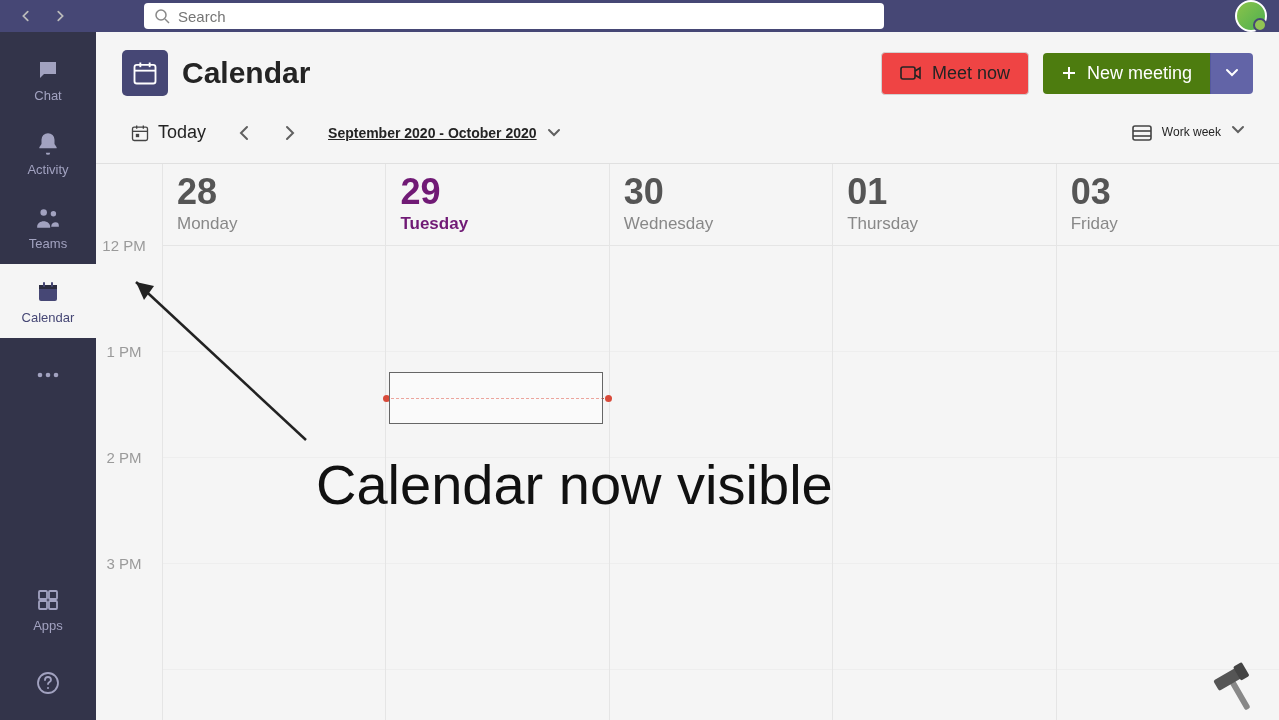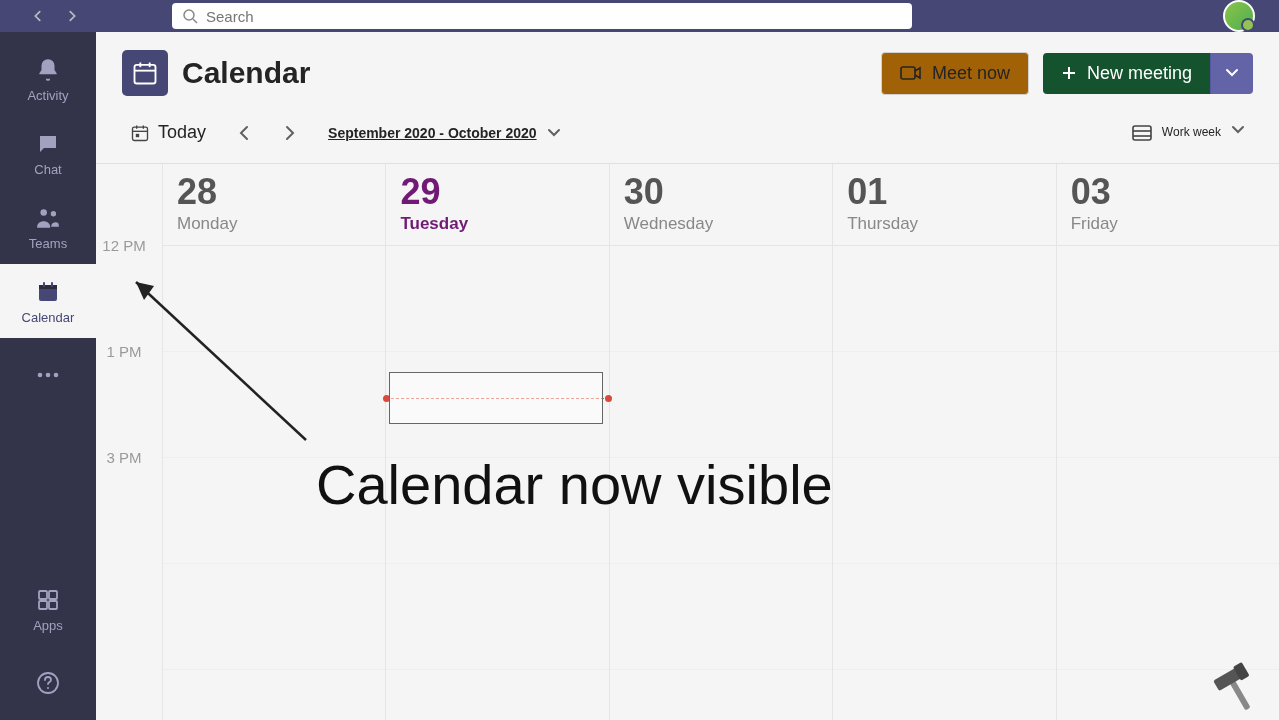--- a/index.html
+++ b/index.html
@@ -1,20 +1,20 @@
 <!DOCTYPE html>
 <html><head>
 <meta charset="utf-8">
 <style>
 * { margin: 0; padding: 0; box-sizing: border-box; font-family: -apple-system, 'Segoe UI', sans-serif; }
 html, body { width: 1279px; height: 720px; overflow: hidden; }
 body { display: flex; flex-direction: column; background: #f5f5f5; }
 
 
-.topbar { height: 32px; background: #464775; display: flex; align-items: center; padding: 0 24px; gap: 16px; }
+.topbar { height: 32px; background: #464775; display: flex; align-items: center; padding: 0 12px; gap: 0; }
 .nav-arrows { display: flex; gap: 6px; }
 .nav-arrow { width: 28px; height: 28px; display: flex; align-items: center; justify-content: center; color: #ccc; cursor: pointer; border-radius: 3px; }
 .search-box { flex: 1; max-width: 740px; height: 26px; background: #fff; border-radius: 4px; display: flex; align-items: center; padding: 0 10px; margin-left: 70px; }
 .search-box input { flex: 1; border: none; outline: none; font-size: 15px; color: #555; background: transparent; }
 .search-icon { width: 16px; height: 16px; margin-right: 8px; }
 .avatar { width: 32px; height: 32px; border-radius: 50%; background: linear-gradient(135deg, #8bc34a, #4caf50); margin-left: auto; border: 2px solid #fff; position: relative; }
 .avatar::after { content: ""; position: absolute; width: 10px; height: 10px; background: #92c353; border: 2px solid #464775; border-radius: 50%; bottom: -2px; right: -2px; }
 
 
 .main-row { flex: 1; display: flex; overflow: hidden; }
@@ -28,23 +28,23 @@
 .side-bottom { margin-top: auto; }
 
 
 .content { flex: 1; background: #f5f5f5; display: flex; flex-direction: column; overflow: hidden; position: relative; }
 
 
 .cal-header { display: flex; align-items: center; padding: 18px 26px 14px 26px; gap: 14px; }
 .cal-icon-wrap { width: 46px; height: 46px; background: #464775; border-radius: 5px; display: flex; align-items: center; justify-content: center; }
 .cal-title { font-size: 30px; font-weight: 700; color: #242424; }
 .spacer { flex: 1; }
-.meet-btn { display: flex; align-items: center; gap: 10px; background: #a16207; border: 1px solid #d1d1d1; border-radius: 4px; padding: 10px 18px; font-size: 18px; font-weight: 500; color: #242424; cursor: pointer; }
+.meet-btn { display: flex; align-items: center; gap: 10px; background: #ef4444; border: 1px solid #d1d1d1; border-radius: 4px; padding: 10px 18px; font-size: 18px; font-weight: 500; color: #242424; cursor: pointer; }
 .new-meeting { display: flex; align-items: stretch; }
-.new-meeting-main { display: flex; align-items: center; gap: 10px; background: #14532d; color: #fff; border: none; border-radius: 4px 0 0 4px; padding: 10px 18px; font-size: 18px; font-weight: 500; cursor: pointer; }
+.new-meeting-main { display: flex; align-items: center; gap: 10px; background: #4d7c0f; color: #fff; border: none; border-radius: 4px 0 0 4px; padding: 10px 18px; font-size: 18px; font-weight: 500; cursor: pointer; }
 .new-meeting-drop { background: #6264a7; color: #fff; border: none; border-left: 1px solid #5558a0; border-radius: 0 4px 4px 0; padding: 0 14px; cursor: pointer; display: flex; align-items: center; }
 
 
 .cal-toolbar { display: flex; align-items: center; padding: 6px 26px 14px 26px; gap: 14px; border-bottom: 1px solid #e0e0e0; }
 .today-btn { display: flex; align-items: center; gap: 8px; font-size: 18px; color: #242424; cursor: pointer; padding: 6px 8px; }
 .nav-btn { font-size: 20px; color: #606060; cursor: pointer; padding: 4px 10px; }
 .date-range { font-size: 14px; font-weight: 700; color: #242424; display: flex; align-items: center; gap: 10px; cursor: pointer; margin-left: 8px; text-decoration: underline; }
 .view-select { display: flex; gap: 10px; font-size: 12px; color: #242424; cursor: pointer; padding: 6px 8px; }
 
 
@@ -98,33 +98,33 @@
     <input type="text" placeholder="Search" style="">
   </div>
   <div class="avatar"></div>
 </div>
 
 <div class="main-row">
 
   <div class="sidebar">
     <div class="side-item">
       <div class="side-icon">
+        <svg width="24" height="24" viewBox="0 0 24 24" fill="#a2a2c0">
+            <path d="M4 4h16v12H8l-4 4V4z"></path>
+          </svg>
+      </div>
+      <span>Chat</span>
+    </div>
+    <div class="side-item">
+      <div class="side-icon">
         <svg width="26" height="26" viewBox="0 0 24 24" fill="#a2a2c0">
             <path d="M12 2a6 6 0 00-6 6v4l-2 3v1h16v-1l-2-3V8a6 6 0 00-6-6zm-2 18a2 2 0 004 0h-4z"></path>
           </svg>
       </div>
       <span>Activity</span>
-    </div>
-    <div class="side-item">
-      <div class="side-icon">
-        <svg width="24" height="24" viewBox="0 0 24 24" fill="#a2a2c0">
-            <path d="M4 4h16v12H8l-4 4V4z"></path>
-          </svg>
-      </div>
-      <span>Chat</span>
     </div>
     <div class="side-item">
       <div class="side-icon">
         <svg width="26" height="22" viewBox="0 0 24 20" fill="#a2a2c0">
             <circle cx="8" cy="5" r="3"></circle>
             <circle cx="17" cy="6" r="2.5"></circle>
             <path d="M2 18c0-3 3-5 6-5s6 2 6 5v1H2v-1zm13-.5c0-2 2-3.5 4-3.5s3 1 3 3v1h-7v-.5z"></path>
           </svg>
       </div>
       <span>Teams</span>
@@ -248,20 +248,21 @@
         <svg width="14" height="10" viewBox="0 0 14 10">
             <path d="M2 2l5 5 5-5" stroke="#606060" stroke-width="2" fill="none" stroke-linecap="round"></path>
           </svg>
       </div>
     </div>
 
     <div class="cal-grid-wrap">
       <div class="time-col">
         <div class="time-label">12 PM</div>
         <div class="time-label">1 PM</div>
+        <div class="time-label">2 PM</div>
         <div class="time-label">3 PM</div>
       </div>
       <div class="days-wrap">
 
         <div class="day-col">
           <div class="day-head">
             <div class="day-num">28</div>
             <div class="day-name">Monday</div>
           </div>
           <div class="day-body">

